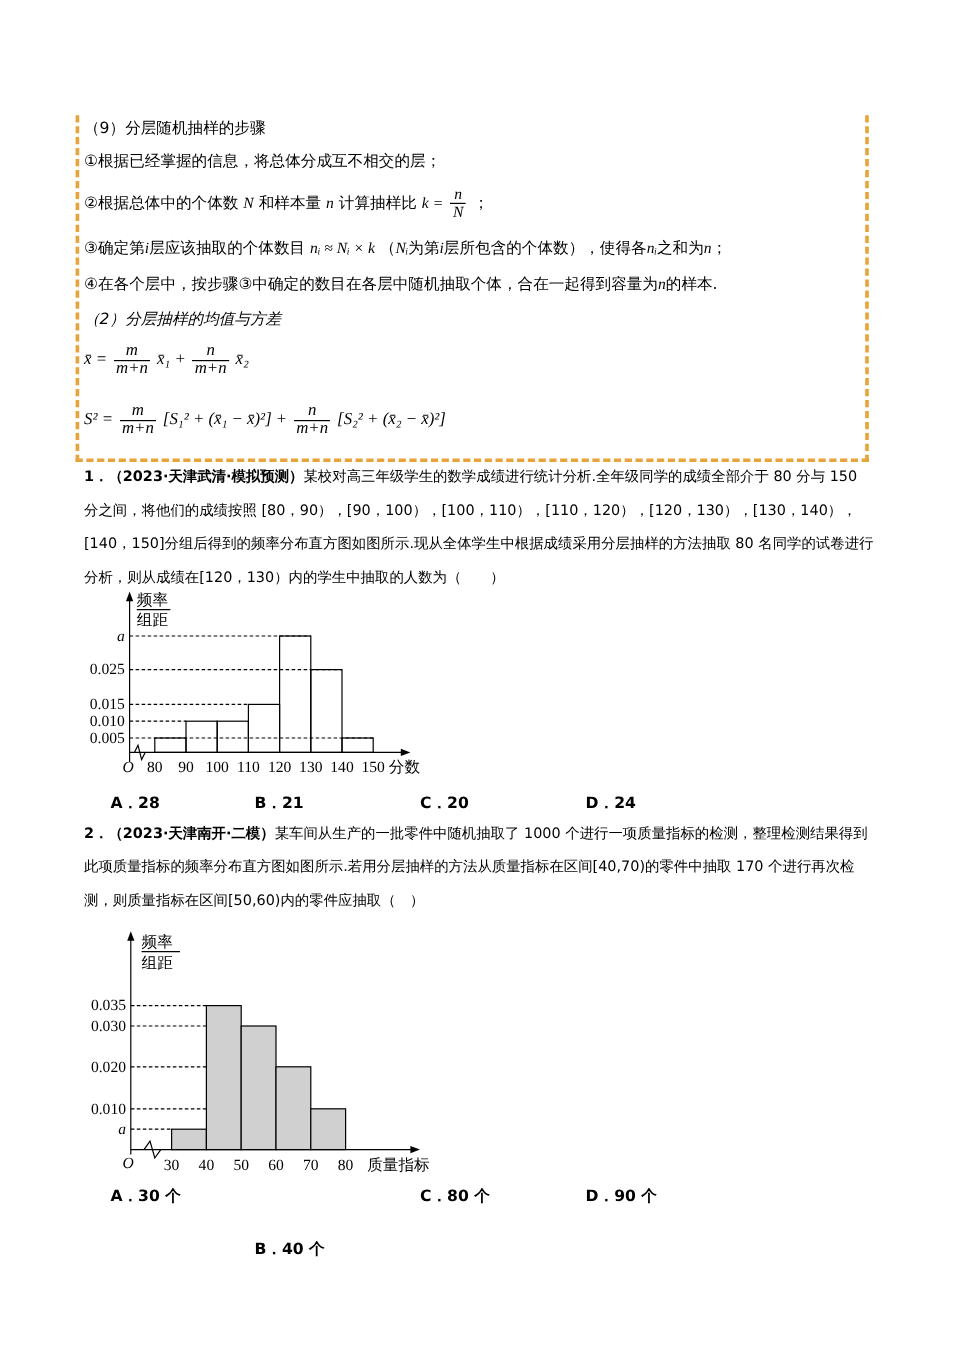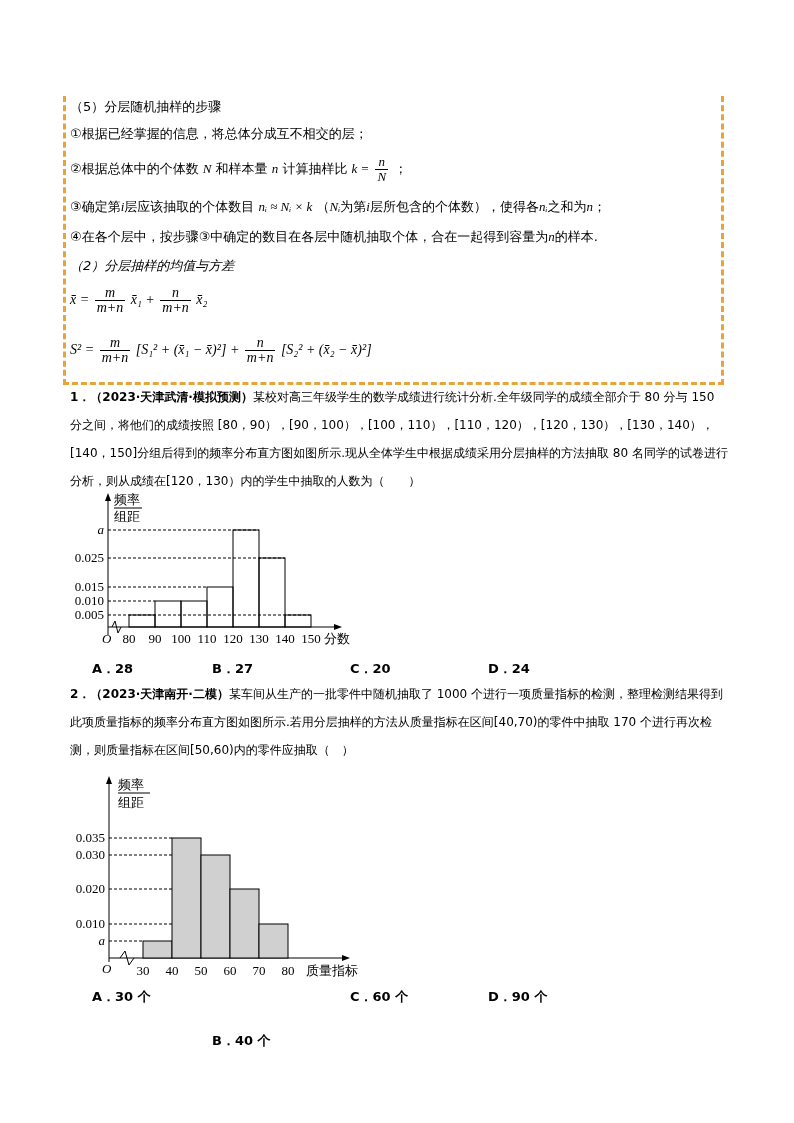--- a/index.html
+++ b/index.html
@@ -16,21 +16,21 @@
   .q b { font-weight:bold; }
   .opts { position:absolute; left:92px; font-size:13px; font-weight:bold; width:600px; }
   .opts span { position:absolute; white-space:nowrap; }
   svg text { font-family:"Liberation Serif", serif; }
 </style>
 </head>
 <body>
 
 <div class="box"></div>
 
-<div class="line" style="top:98px;">（5）分层随机抽样的步骤</div>
+<div class="line" style="top:98px;">（9）分层随机抽样的步骤</div>
 <div class="line" style="top:125px;">①根据已经掌握的信息，将总体分成互不相交的层；</div>
 <div class="line" style="top:155px;">
   <span>②根据总体中的个体数</span>
   <span class="serif">N</span>
   <span>和样本量</span>
   <span class="serif">n</span>
   <span>计算抽样比</span>
   <span class="serif">k =</span>
   <span class="frac"><span class="num">n</span><span class="den">N</span></span>
   <span>；</span>
@@ -107,21 +107,21 @@
     <text x="171" y="153">120</text>
     <text x="197" y="153">130</text>
     <text x="223" y="153">140</text>
     <text x="249" y="153">150</text>
   </g>
   <text x="262" y="153" font-size="13">分数</text>
 </svg>
 
 <div class="opts" style="top:660px;">
   <span style="left:0;">A．28</span>
-  <span style="left:120px;">B．27</span>
+  <span style="left:120px;">B．21</span>
   <span style="left:258px;">C．20</span>
   <span style="left:396px;">D．24</span>
 </div>
 
 <div class="q" style="top:680px;">
   <b>2．</b><b>（2023·天津南开·二模）</b><span>某车间从生产的一批零件中随机抽取了 1000 个进行一项质量指标的检测，整理检测结果得到此项质量指标的频率分布直方图如图所示.若用分层抽样的方法从质量指标在区间[40,70)的零件中抽取 170 个进行再次检测，则质量指标在区间[50,60)内的零件应抽取（　）</span>
 </div>
 
 <svg style="position:absolute; left:62px; top:772px;" width="320" height="210">
   <line x1="47" y1="190" x2="47" y2="10" stroke="#000"></line>
@@ -161,15 +161,15 @@
     <text x="168" y="203">60</text>
     <text x="197" y="203">70</text>
     <text x="226" y="203">80</text>
   </g>
   <text x="244" y="203" font-size="13">质量指标</text>
 </svg>
 
 <div class="opts" style="top:988px;">
   <span style="left:0;">A．30 个</span>
   <span style="left:120px;margin-top:44px;">B．40 个</span>
-  <span style="left:258px;">C．60 个</span>
+  <span style="left:258px;">C．80 个</span>
   <span style="left:396px;">D．90 个</span>
 </div>
 
 </body></html>

